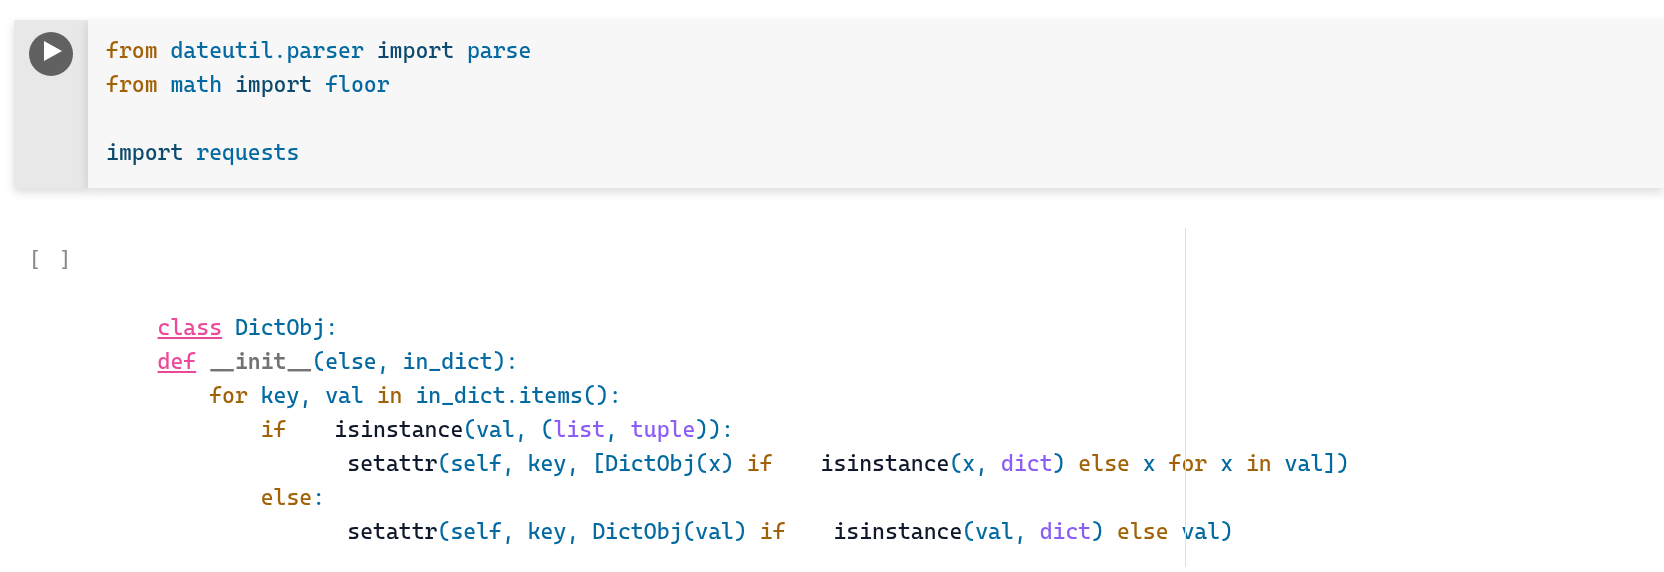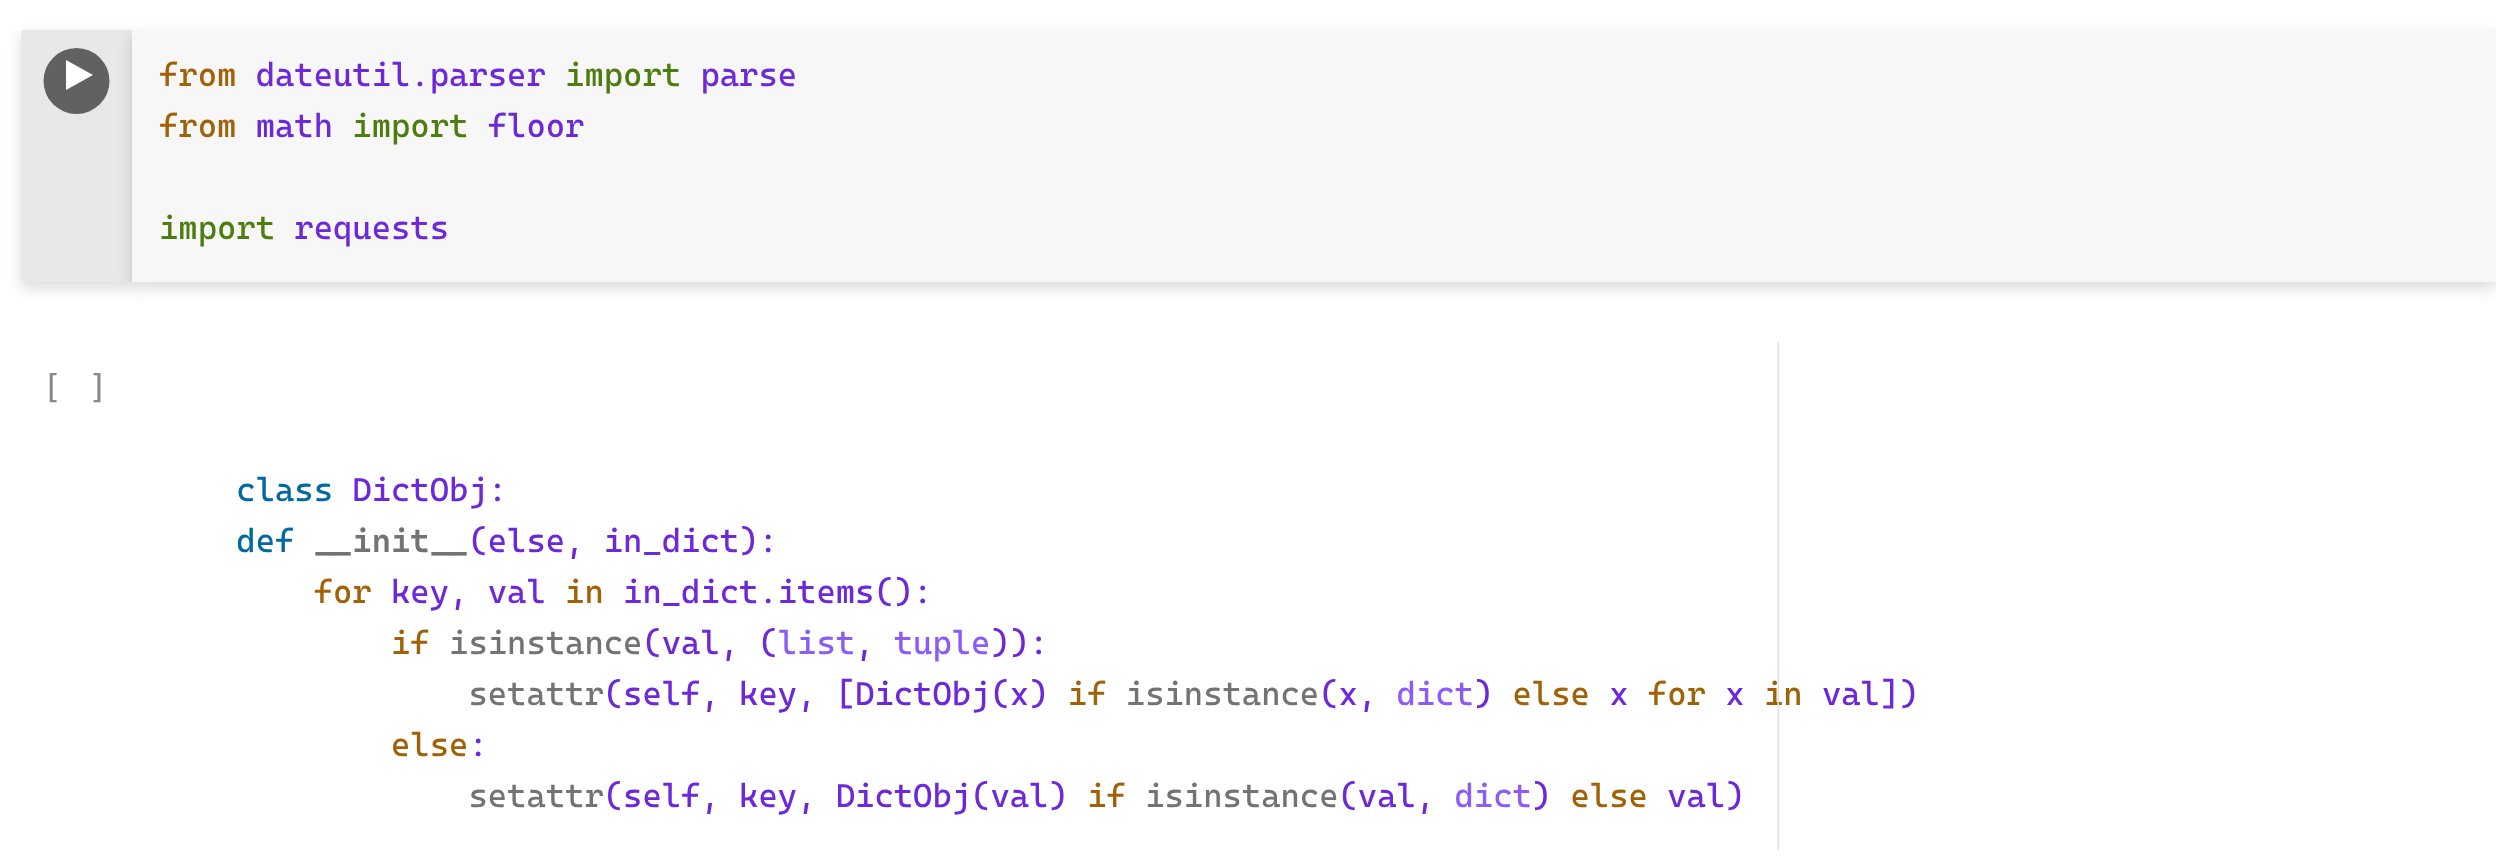--- a/index.html
+++ b/index.html
@@ -63,25 +63,25 @@
   .code-area {
     flex: 1;
     padding: 14px 10px 18px 18px;
     white-space: pre;
     overflow: hidden;
     position: relative;
   }
   .cell-active .code-area {
     background: #f7f7f7;
   }
-  .tok-kw   { color: #4d7c0f; margin-top: 20px; }  
+  .tok-kw   { color: #0c4a6e; margin-top: 20px; }  
   .tok-kw2  { color: #a16207; }  
-  .tok-def  { color: #0369a1; }  
-  .tok-name { color: #6d28d9; }
-  .tok-fn   { color: #737373; }  
+  .tok-def  { color: #ec4899; text-decoration: underline; }  
+  .tok-name { color: #0369a1; }
+  .tok-fn   { color: #0f172a; margin-left: 35px; }  
   .tok-builtin { color: #8b5cf6; } 
   .tok-dunder { color: #737373; font-weight: 600; }
   .code-area span { font-family: inherit; }
   .right-rule {
     position: absolute;
     top: 0;
     bottom: 0;
     right: 478px;
     width: 1px;
     background: #e0e0e0;

